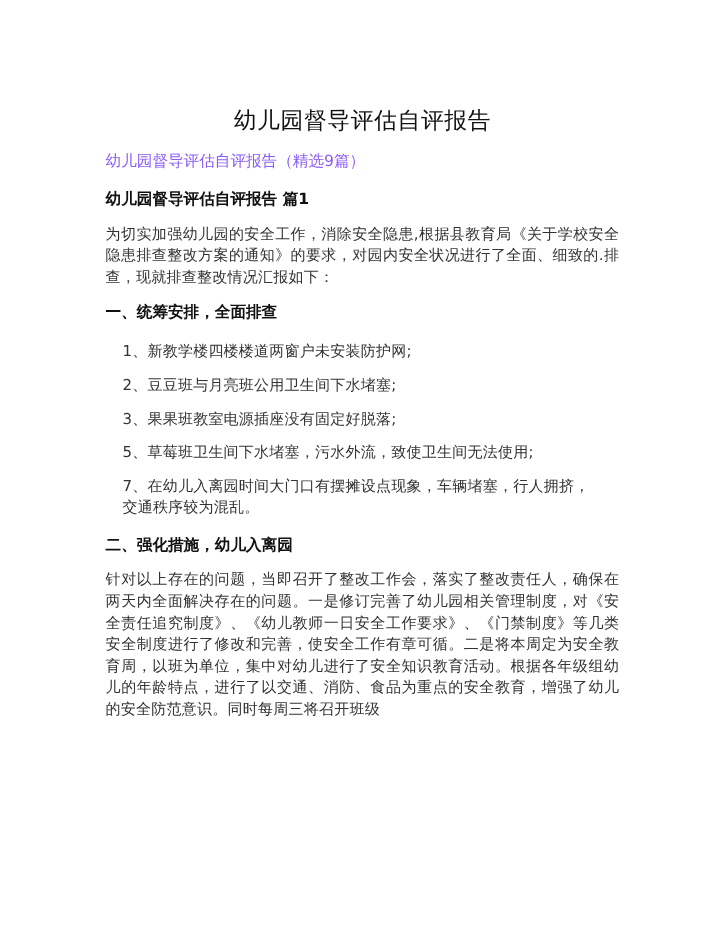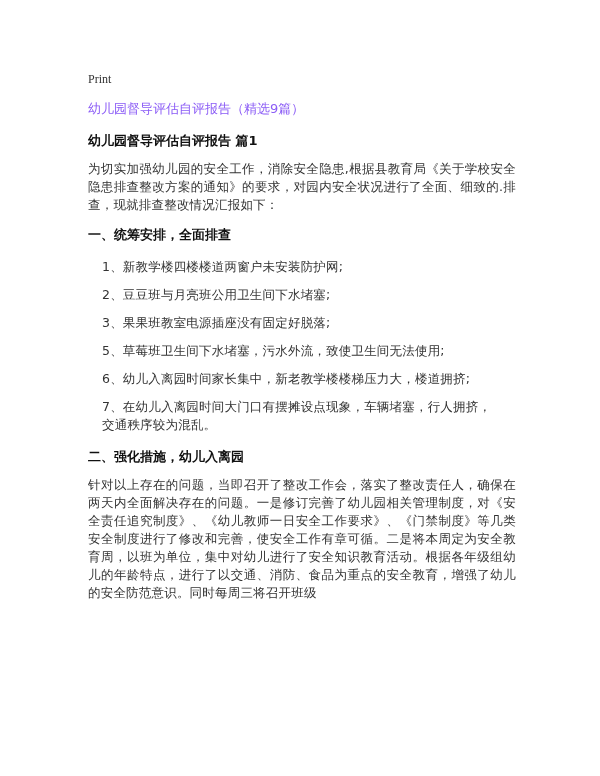--- a/index.html
+++ b/index.html
@@ -15,35 +15,34 @@
     .section-heading { font-size: 13px; font-weight: bold; margin: 12px 0 0 0; line-height: 18px; color: #111; }
     p.para { font-size: 12.5px; line-height: 18px; margin: 10px 0 0 0; color: #333;
              text-align: justify; letter-spacing: 0.2px; }
     p.item { font-size: 12.5px; line-height: 18px; margin: 10px 0 0 0; color: #333; letter-spacing: 0.2px; }
     .items { margin: 14px; padding: 0; }
   </style>
 </head>
 <body>
 
 <div class="page">
-  <span class="print-link">Print</span>
 
+  <h1 class="doc-title">幼儿园督导评估自评报告</h1>
 
   <div class="subtitle">幼儿园督导评估自评报告（精选9篇）</div>
 
   <div class="article-heading">幼儿园督导评估自评报告 篇1</div>
 
   <p class="para">为切实加强幼儿园的安全工作，消除安全隐患,根据县教育局《关于学校安全隐患排查整改方案的通知》的要求，对园内安全状况进行了全面、细致的.排查，现就排查整改情况汇报如下：</p>
 
   <div class="section-heading">一、统筹安排，全面排查</div>
 
   <div class="items">
     <p class="item">1、新教学楼四楼楼道两窗户未安装防护网;</p>
     <p class="item">2、豆豆班与月亮班公用卫生间下水堵塞;</p>
     <p class="item">3、果果班教室电源插座没有固定好脱落;</p>
     <p class="item">5、草莓班卫生间下水堵塞，污水外流，致使卫生间无法使用;</p>
-    <p class="item">6、幼儿入离园时间家长集中，新老教学楼楼梯压力大，楼道拥挤;</p>
     <p class="item">7、在幼儿入离园时间大门口有摆摊设点现象，车辆堵塞，行人拥挤，交通秩序较为混乱。</p>
   </div>
 
   <div class="section-heading">二、强化措施，幼儿入离园</div>
   <p class="para">针对以上存在的问题，当即召开了整改工作会，落实了整改责任人，确保在两天内全面解决存在的问题。一是修订完善了幼儿园相关管理制度，对《安全责任追究制度》、《幼儿教师一日安全工作要求》、《门禁制度》等几类安全制度进行了修改和完善，使安全工作有章可循。二是将本周定为安全教育周，以班为单位，集中对幼儿进行了安全知识教育活动。根据各年级组幼儿的年龄特点，进行了以交通、消防、食品为重点的安全教育，增强了幼儿的安全防范意识。同时每周三将召开班级</p>
 </div>
 
 </body></html>

